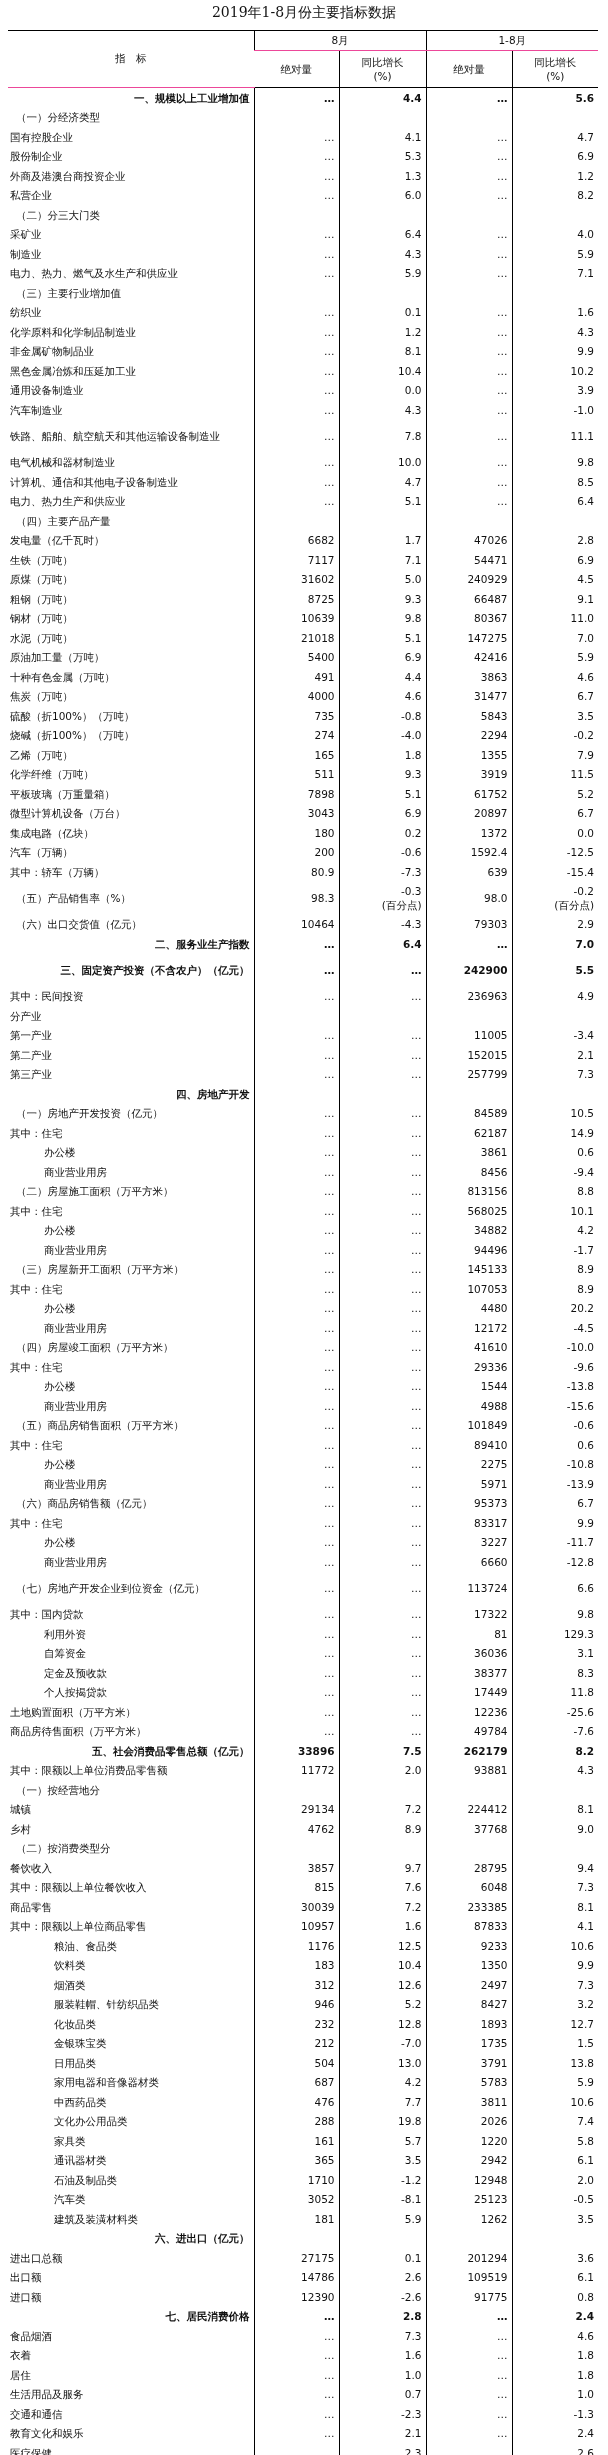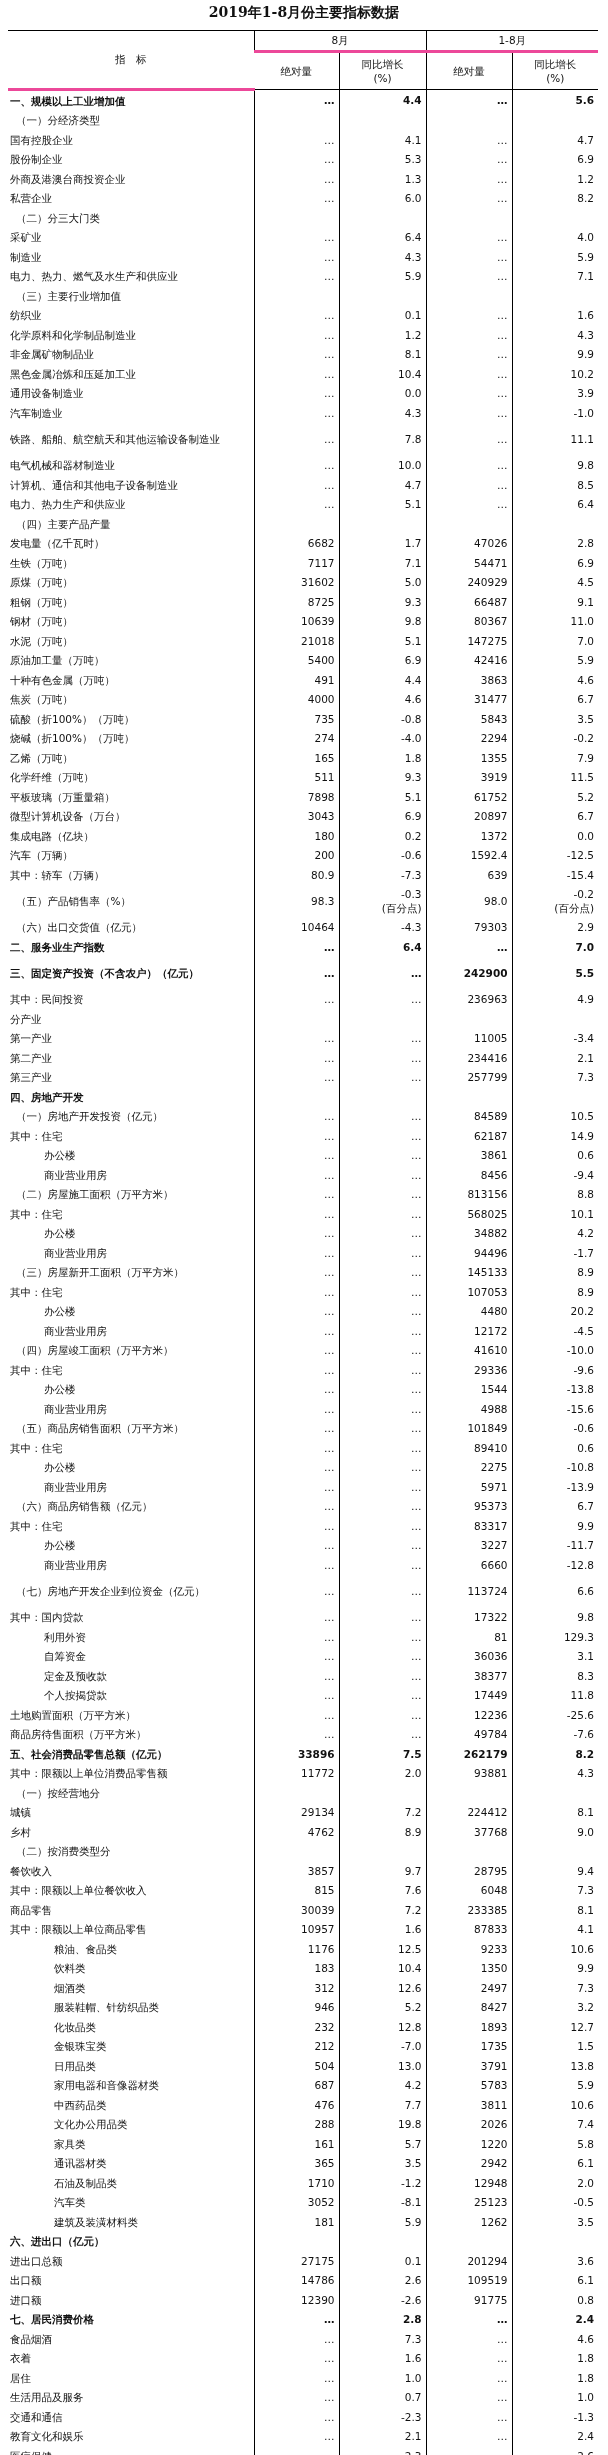--- a/index.html
+++ b/index.html
@@ -1,31 +1,31 @@
 <!DOCTYPE html>
 <html><head>
   <meta charset="utf-8">
   <style>
     html, body { margin: 0; padding: 0; background: #ffffff; }
     body { width: 608px; height: 2455px; position: relative; font-family: "DejaVu Sans", "Liberation Sans", sans-serif; color: #111; }
-    .title { position: absolute; left: 0; top: 2px; width: 608px; text-align: center; font-family: "DejaVu Serif", "Liberation Serif", serif; font-weight: bold; font-size: 14px; line-height: 20px; }
+    .title { position: absolute; left: 0; top: 2px; width: 608px; text-align: center; font-family: "DejaVu Serif", "Liberation Serif", serif; font-weight: normal; font-size: 14px; line-height: 20px; }
     table.main { position: absolute; left: 8px; top: 30px; width: 590px; border-collapse: collapse; table-layout: fixed; font-size: 10.5px; }
     table.main col.c0 { width: 246px; }
     table.main col.c1 { width: 85px; }
     table.main col.c2 { width: 87px; }
     table.main col.c3 { width: 86px; }
     table.main col.c4 { width: 86px; }
-    table.main thead tr.h1 th { height: 19px; border-top: 1.5px solid #000; border-bottom: 3px solid #ec4899; font-weight: normal; text-align: center; padding: 0; }
+    table.main thead tr.h1 th { height: 19px; border-top: 1.5px solid #000; border-bottom: 1px solid #ec4899; font-weight: normal; text-align: center; padding: 0; }
     table.main thead tr.h2 th { height: 36px; border-bottom: 1px solid #000; font-weight: normal; text-align: center; padding: 0; line-height: 14px; }
     table.main thead th.label-cell { border-bottom: 1px solid #000; vertical-align: middle; }
     table.main th + th, table.main td + td { border-left: 1px solid #000; }
     table.main td { padding: 0 4px; height: 19.5px; line-height: 14px; white-space: nowrap; overflow: hidden; }
     table.main td.num { text-align: right; padding-right: 4px; }
     table.main td.lbl { text-align: left; padding-left: 2px; }
-    table.main tr.bold td { font-weight: bold; }
+    table.main tr.bold td { font-weight: bold; text-align: right; }
     table.main tr.tall td { height: 33px; white-space: normal; line-height: 14px; }
     .i1 { padding-left: 8px !important; }
     .i2 { padding-left: 36px !important; }
     .i3 { padding-left: 46px !important; }
     .pp { display: block; }
     .notes { position: absolute; left: 10px; top: 2350px; width: 590px; font-size: 10.5px; line-height: 16px; color: #111; }
     .notes .n1 { text-indent: 0; }
     .notes .n2, .notes .n3 { padding-left: 26px; }
   </style>
 </head>
@@ -770,21 +770,21 @@
       </tr>
       <tr>
         <td class="lbl ">第二产业</td>
         <td class="num">
           <span class="pp">…</span>
         </td>
         <td class="num">
           <span class="pp">…</span>
         </td>
         <td class="num">
-          <span class="pp">234416</span>
+          <span class="pp">152015</span>
         </td>
         <td class="num">
           <span class="pp">2.1</span>
         </td>
       </tr>
       <tr>
         <td class="lbl ">第三产业</td>
         <td class="num">
           <span class="pp">…</span>
         </td>

